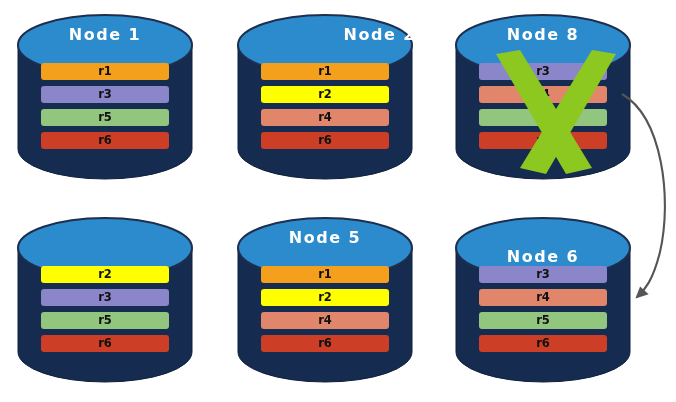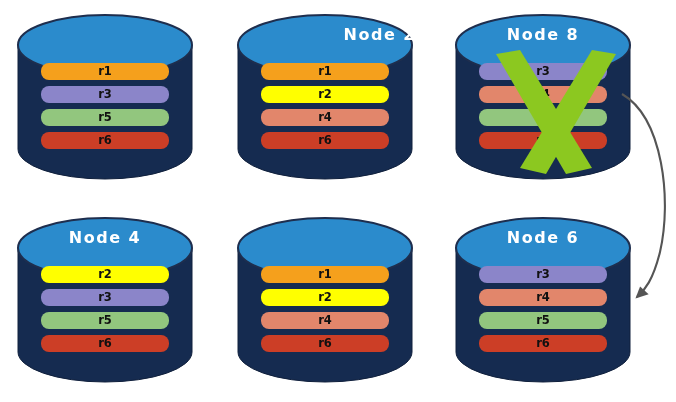--- a/index.html
+++ b/index.html
@@ -51,21 +51,21 @@
     position: absolute;
     left: 27px;
     top: 55px;
     width: 128px;
     z-index: 2;
   }
   .record-bar {
     position: relative;
     height: 17px;
     margin-bottom: 6px;
-    border-radius: 8px;
+    border-radius: 3px;
     color: #111111;
     font-size: 11.5px;
     font-weight: bold;
     line-height: 17px;
     text-align: center;
     box-sizing: border-box;
   }
   .x-overlay {
     position: absolute;
     left: 0;
@@ -91,20 +91,21 @@
 <body>
 
 <div id="diagram-canvas">
 
   <div id="nodes-host">
   <div class="node" style="left: 14px; top: 8px;">
     <svg class="node-svg" viewBox="0 0 182 178" xmlns="http://www.w3.org/2000/svg">
       <path class="cyl-body" d="M 4 37 L 4 141 A 87 30 0 0 0 178 141 L 178 37 Z" fill="#152B50" stroke="#10203C" stroke-width="1"></path>
       <ellipse class="cyl-top" cx="91" cy="37" rx="87" ry="30" fill="#2B8BCC" stroke="#1E2E4E" stroke-width="2"></ellipse>
     </svg>
+    <div class="node-title" style="color: rgb(255, 255, 255);">Node 1</div>
     <div class="record-stack">
           <div class="record-bar" style="background: rgb(245, 160, 28); color: rgb(17, 17, 17);">r1</div>
           <div class="record-bar" style="background: rgb(139, 133, 201); color: rgb(17, 17, 17);">r3</div>
           <div class="record-bar" style="background: rgb(146, 198, 126); color: rgb(17, 17, 17);">r5</div>
           <div class="record-bar" style="background: rgb(204, 62, 38); color: rgb(17, 17, 17);">r6</div>
         </div>
   </div>
 
   <div class="node" style="left: 234px; top: 8px;">
     <svg class="node-svg" viewBox="0 0 182 178" xmlns="http://www.w3.org/2000/svg">
@@ -138,48 +139,48 @@
             <path d="M 140 42 L 164 46 L 94 166 L 68 160 Z"></path>
           </g>
         </svg>
       </div>
 
   <div class="node" style="left: 14px; top: 211px;">
     <svg class="node-svg" viewBox="0 0 182 178" xmlns="http://www.w3.org/2000/svg">
       <path class="cyl-body" d="M 4 37 L 4 141 A 87 30 0 0 0 178 141 L 178 37 Z" fill="#152B50" stroke="#10203C" stroke-width="1"></path>
       <ellipse class="cyl-top" cx="91" cy="37" rx="87" ry="30" fill="#2B8BCC" stroke="#1E2E4E" stroke-width="2"></ellipse>
     </svg>
-    <div class="node-title" style="color: rgb(255, 255, 255);">Node 4</div>
     <div class="record-stack">
           <div class="record-bar" style="background: rgb(255, 255, 0); color: rgb(17, 17, 17);">r2</div>
           <div class="record-bar" style="background: rgb(139, 133, 201); color: rgb(17, 17, 17);">r3</div>
           <div class="record-bar" style="background: rgb(146, 198, 126); color: rgb(17, 17, 17);">r5</div>
           <div class="record-bar" style="background: rgb(204, 62, 38); color: rgb(17, 17, 17);">r6</div>
         </div>
   </div>
 
   <div class="node" style="left: 234px; top: 211px;">
     <svg class="node-svg" viewBox="0 0 182 178" xmlns="http://www.w3.org/2000/svg">
       <path class="cyl-body" d="M 4 37 L 4 141 A 87 30 0 0 0 178 141 L 178 37 Z" fill="#152B50" stroke="#10203C" stroke-width="1"></path>
       <ellipse class="cyl-top" cx="91" cy="37" rx="87" ry="30" fill="#2B8BCC" stroke="#1E2E4E" stroke-width="2"></ellipse>
     </svg>
+    <div class="node-title" style="color: rgb(255, 255, 255);">Node 5</div>
     <div class="record-stack">
           <div class="record-bar" style="background: rgb(245, 160, 28); color: rgb(17, 17, 17);">r1</div>
           <div class="record-bar" style="background: rgb(255, 255, 0); color: rgb(17, 17, 17);">r2</div>
           <div class="record-bar" style="background: rgb(226, 134, 107); color: rgb(17, 17, 17);">r4</div>
           <div class="record-bar" style="background: rgb(204, 62, 38); color: rgb(17, 17, 17);">r6</div>
         </div>
   </div>
 
   <div class="node" style="left: 452px; top: 211px;">
     <svg class="node-svg" viewBox="0 0 182 178" xmlns="http://www.w3.org/2000/svg">
       <path class="cyl-body" d="M 4 37 L 4 141 A 87 30 0 0 0 178 141 L 178 37 Z" fill="#152B50" stroke="#10203C" stroke-width="1"></path>
       <ellipse class="cyl-top" cx="91" cy="37" rx="87" ry="30" fill="#2B8BCC" stroke="#1E2E4E" stroke-width="2"></ellipse>
     </svg>
-    <div class="node-title" style="color: rgb(255, 255, 255);">Node 6</div>
+    <div class="node-title" style="color: rgb(255, 255, 255); margin-top: 19px;">Node 6</div>
     <div class="record-stack">
           <div class="record-bar" style="background: rgb(139, 133, 201); color: rgb(17, 17, 17);">r3</div>
           <div class="record-bar" style="background: rgb(226, 134, 107); color: rgb(17, 17, 17);">r4</div>
           <div class="record-bar" style="background: rgb(146, 198, 126); color: rgb(17, 17, 17);">r5</div>
           <div class="record-bar" style="background: rgb(204, 62, 38); color: rgb(17, 17, 17);">r6</div>
         </div>
   </div>
 </div>
 
   <svg id="flow-arrow-layer" viewBox="0 0 676 402" xmlns="http://www.w3.org/2000/svg">

